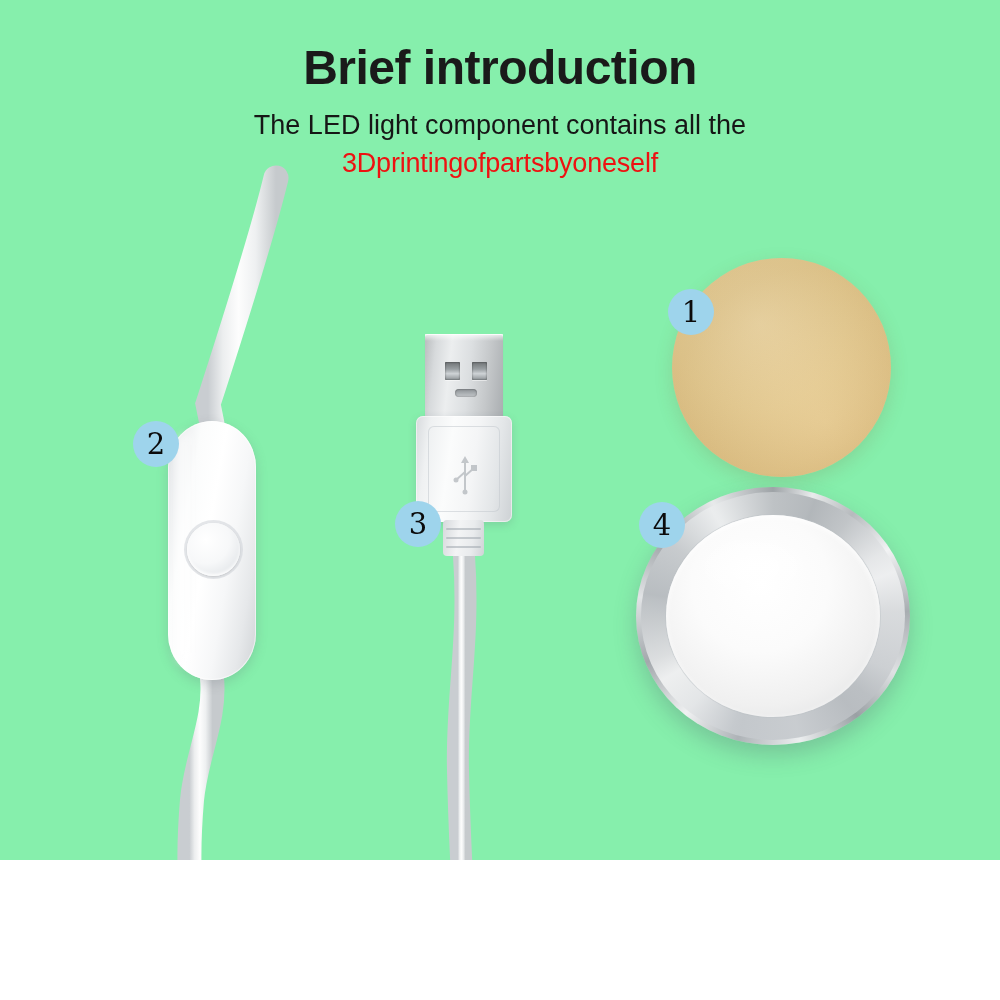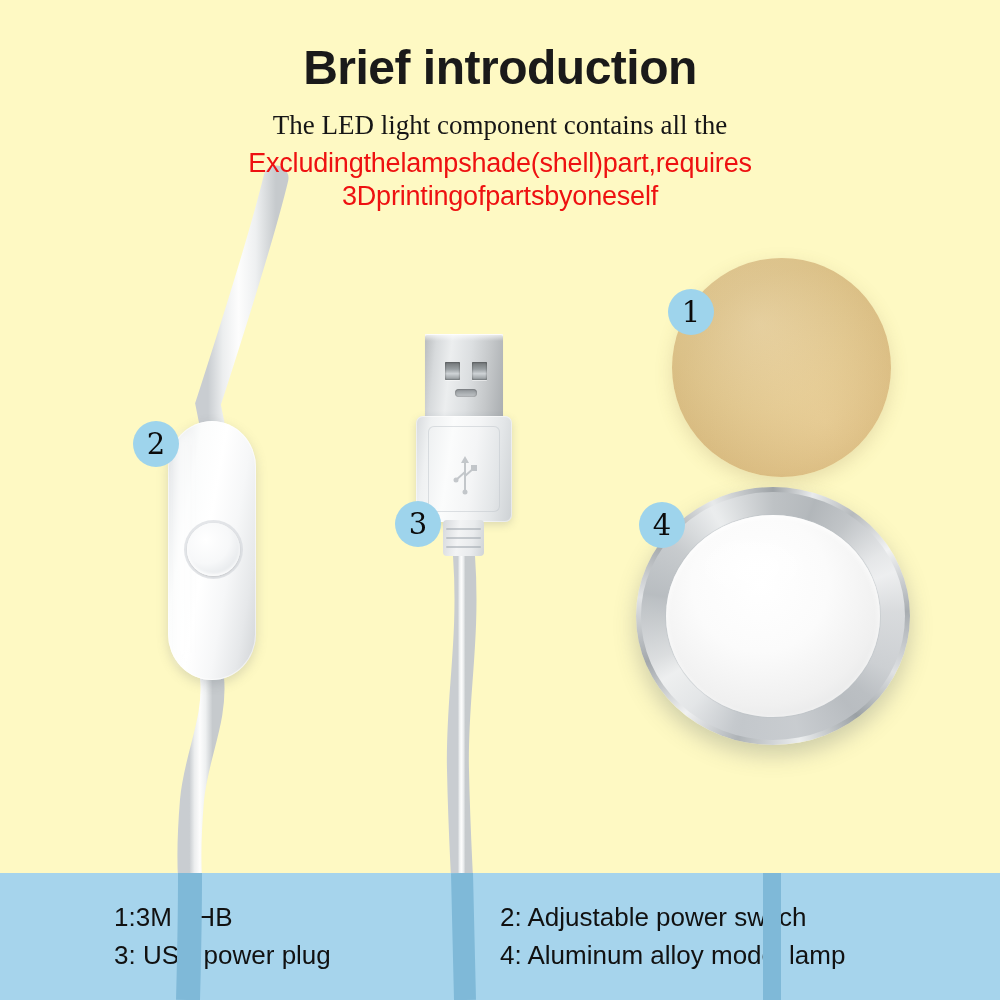--- a/index.html
+++ b/index.html
@@ -2,33 +2,33 @@
 <html><head>
 <meta charset="utf-8">
 <style>
   html,body{margin:0;padding:0;}
   body{
     width:1000px;height:1000px;
     background:#ffffff;
     font-family:"Liberation Sans", sans-serif;
     overflow:hidden;
   }
-  #stage{position:relative;width:1000px;height:1000px;background:#fef9c3;overflow:hidden;}
+  #stage{position:relative;width:1000px;height:860px;background:#86efac;overflow:hidden;}
 
   
   .header{position:absolute;left:0;top:0;width:1000px;text-align:center;z-index:40;}
   .title{
     font-size:48px;font-weight:700;color:#1a1a1a;
     letter-spacing:-0.5px;line-height:1;
     margin-top:44px;
   }
   .sub{
     font-size:27px;color:#161616;line-height:1.28;margin-top:16px;font-weight:400;
   }
-  .sub .l{display:block;font-family:Liberation Serif, serif;}
+  .sub .l{display:block;}
   .warn{font-size:27px;color:#ee1111;line-height:1.25;margin-top:4px;font-weight:400;}
   .warn .l{display:block;letter-spacing:-0.2px;}
 
   
   .cablelayer{position:absolute;left:0;top:0;width:1000px;height:1000px;z-index:10;}
 
   
   .switch{
     position:absolute;left:168px;top:421px;width:88px;height:259px;
     border-radius:44px/46px;
@@ -193,21 +193,20 @@
 
     <path d="M772,742 L772,878" stroke="url(#cg)" stroke-width="18" fill="none" stroke-linecap="round"></path>
   </svg>
 
   <div class="header">
     <div class="title">Brief introduction</div>
     <div class="sub">
       <span class="l">The LED light component contains all the</span>
     </div>
     <div class="warn">
-      <span class="l">Excludingthelampshade(shell)part,requires</span>
       <span class="l">3Dprintingofpartsbyoneself</span>
     </div>
   </div>
 
   <div class="vhb"></div>
 
   <div class="lamp">
     <div class="lamp-ring2"></div>
     <div class="lamp-face"></div>
   </div>

